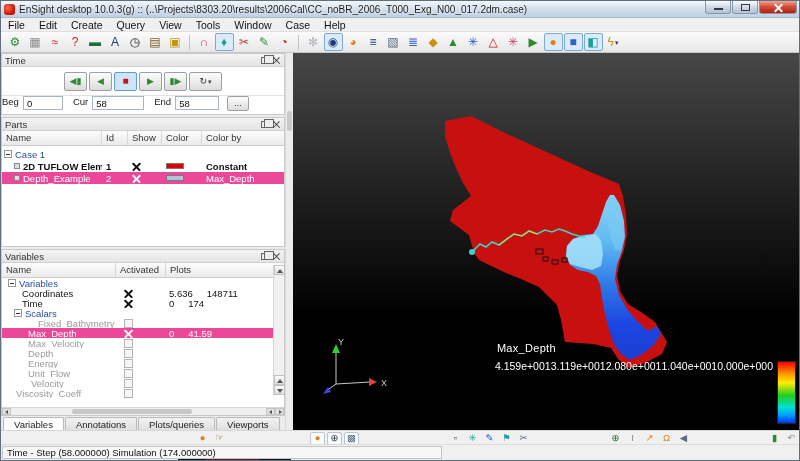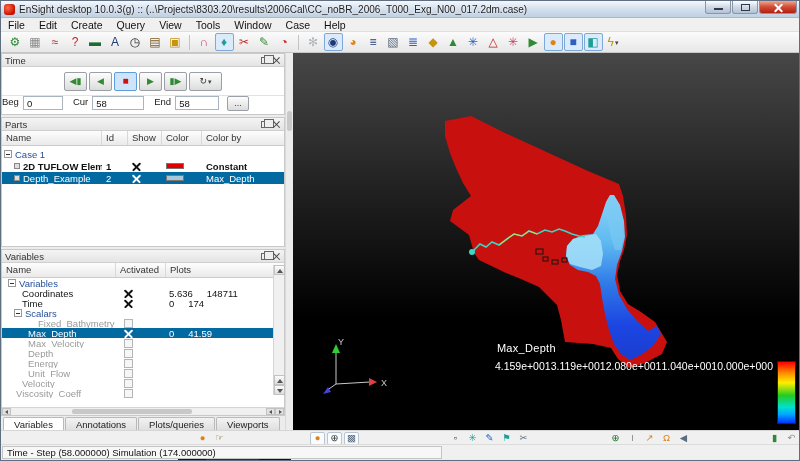--- a/index.html
+++ b/index.html
@@ -71,21 +71,21 @@
     font-family:"Liberation Sans",sans-serif;color:#111}
   .tf-beg{width:40px}.tf-cur{width:52px}.tf-end{width:44px}
   .browse-btn{width:22px;height:15px;margin-left:8px;border:1px solid #9aa0a6;border-radius:2px;
     background:linear-gradient(#fdfdfd,#dcdcdc);font-size:9px;text-align:center;line-height:12px;color:#333}
 
   
   .cols{display:flex;height:15px;background:linear-gradient(#fdfdfd,#eaeaea);border-bottom:1px solid #cccccc;
     font-size:9.5px;color:#333}
   .cols>div{padding:1px 4px;border-right:1px solid #d8d8d8;overflow:hidden;white-space:nowrap}
   .trow{display:flex;align-items:center;height:12px;font-size:9.5px;color:#111;white-space:nowrap}
-  .trow.sel{background:#0369a1;color:#fff}
+  .trow.sel{background:#ec4899;color:#fff}
   .trow .cell{overflow:hidden;padding:0 4px;display:flex;align-items:center;height:100%}
   .group-label{color:#24509b}
   .dis{color:#9a9a9a}
   .expander{width:8px;height:8px;border:1px solid #999;background:#fff;position:relative;margin:0 3px 0 2px;flex:0 0 auto}
   .expander::after{content:"";position:absolute;left:1px;top:3px;width:4px;height:1px;background:#333}
   .xm{position:relative;width:9px;height:9px;flex:0 0 auto}
   .xm::before,.xm::after{content:"";position:absolute;left:-1px;right:-1px;top:4px;height:1.7px;background:currentColor;border-radius:1px}
   .xm::before{transform:rotate(45deg)}.xm::after{transform:rotate(-45deg)}
   .cbox{width:9px;height:9px;border:1px solid #b5b5b5;background:#f6f6f6;flex:0 0 auto}
   .swatch{width:18px;height:6px;border:1px solid #777}
@@ -376,21 +376,21 @@
               <span class="cbox"></span>
             </span>
         </div>
         <div class="trow vrow">
           <span class="cell vc-name dis" style="padding-left:26px">Unit_Flow</span>
           <span class="cell vc-act" style="padding-left:8px">
               <span class="cbox"></span>
             </span>
         </div>
         <div class="trow vrow">
-          <span class="cell vc-name dis" style="padding-left:20px">Velocity</span>
+          <span class="cell vc-name dis" style="padding-left:29px">Velocity</span>
           <span class="cell vc-act" style="padding-left:8px">
               <span class="cbox"></span>
             </span>
         </div>
         <div class="trow vrow">
           <span class="cell vc-name dis" style="padding-left:14px">Viscosity_Coeff</span>
           <span class="cell vc-act" style="padding-left:8px">
               <span class="cbox"></span>
             </span>
         </div>

